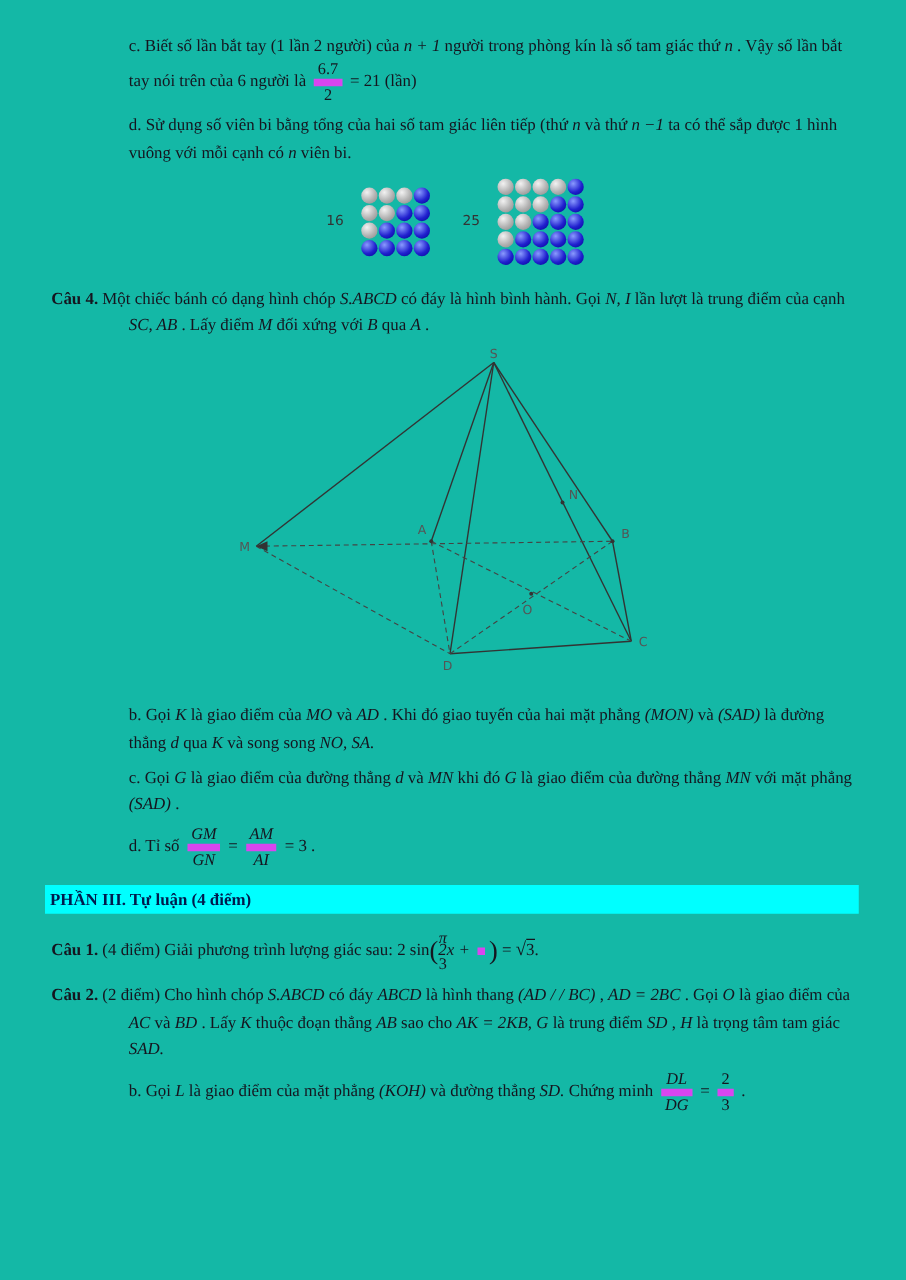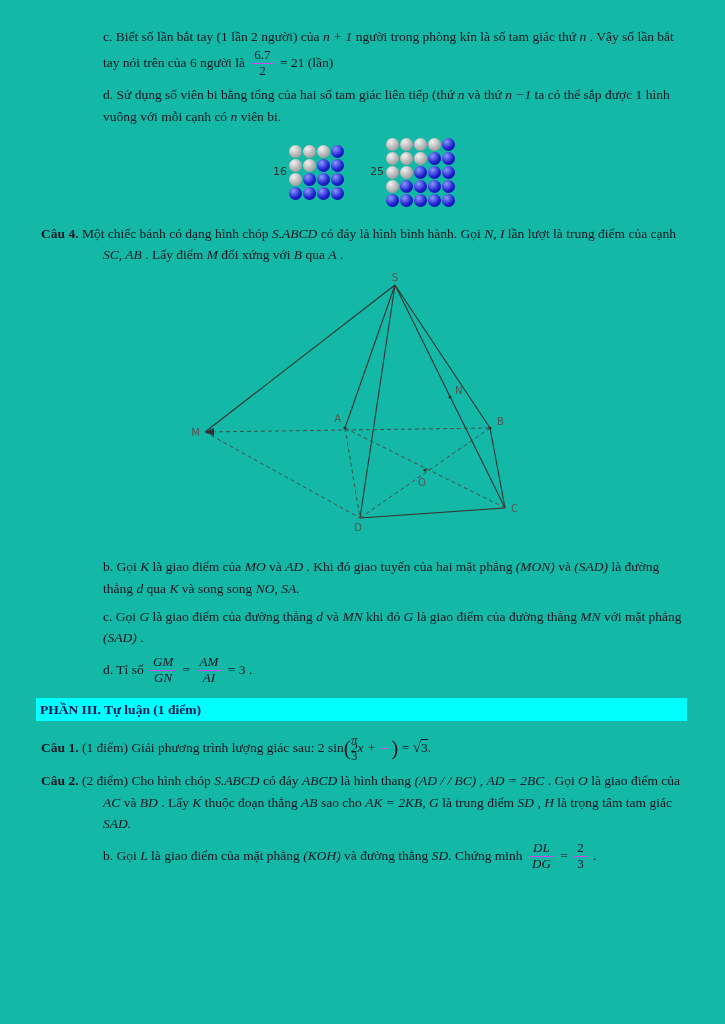--- a/index.html
+++ b/index.html
@@ -6,28 +6,28 @@
   .page{width:725px;height:1024px;position:relative;background:#14b8a6;overflow:hidden;
         font-family:"Liberation Serif",serif;font-size:13.5px;line-height:1.6;color:#15151f;}
   .content{padding:26px 38px 0 41px;}
   p{margin:0 0 6px 0;}
   .ind{margin-left:62px;}
   .hang{margin-left:62px;text-indent:-62px;}
   .qlabel{font-weight:bold;}
   .mi{font-style:italic;}
   .frac{display:inline-flex;flex-direction:column;vertical-align:middle;text-align:center;
         line-height:1.15;margin:0 3px;font-size:13px;}
-  .frac .fnum{border-bottom:1px solid #d946ef;padding:0 3px;}
+  .frac .fnum{border-bottom:6px solid #d946ef;padding:0 3px;}
   .frac .fden{padding:0 3px;}
   .bigp{font-size:21px;vertical-align:-3px;line-height:1;}
   .sqrt{white-space:nowrap;}
   .sqrt .rsign{font-size:15px;}
   .sqrt .rcand{border-top:1.2px solid #15151f;}
   .marble-figure{display:flex;justify-content:center;align-items:center;gap:26px;margin:10px 0 16px;}
-  .marble-group{display:flex;align-items:center;gap:2px;}
+  .marble-group{display:flex;align-items:center;gap:14px;}
   .mlabel{font-size:11px;color:#333;font-family:"DejaVu Sans",sans-serif;}
   .marble-grid{display:grid;gap:1px;}
   .marble{width:13px;height:13px;border-radius:50%;}
   .marble.gray{background:radial-gradient(circle at 35% 30%, #f2f2f2, #b2b2b2 55%, #868686);}
   .marble.blue{background:radial-gradient(circle at 35% 30%, #8a9aff, #2121cf 55%, #000090);}
   .figure-wrap{margin:4px 0 10px 150px;}
   .part-bar{background:#00ffff;color:#001a4d;font-weight:bold;padding:1px 4px;margin:12px 0 12px -5px;}
   .footer{text-align:center;margin-top:2px;}
   svg text{font-family:"DejaVu Sans",sans-serif;font-size:10px;fill:#555;}
 </style>
@@ -141,23 +141,23 @@
     <p class="ind"><span>c. Gọi </span><span class="mi">G</span><span> là giao điểm của đường thẳng </span><span class="mi">d</span><span> và </span><span class="mi">MN</span><span> khi đó </span><span class="mi">G</span><span> là giao điểm của đường thẳng </span><span class="mi">MN</span><span> với mặt phẳng </span><span class="mi">(SAD)</span><span> .</span></p>
 
     <p class="ind"><span>d. Tỉ số </span><span class="frac mi">
           <span class="fnum">GM</span>
           <span class="fden">GN</span>
         </span><span> = </span><span class="frac mi">
           <span class="fnum">AM</span>
           <span class="fden">AI</span>
         </span><span> = 3 .</span></p>
 
-    <div class="part-bar">PHẦN III. Tự luận (1 điểm)</div>
+    <div class="part-bar">PHẦN III. Tự luận (4 điểm)</div>
 
-    <p class="hang"><span class="qlabel">Câu 1.</span><span> (1 điểm) Giải phương trình lượng giác sau: </span><span>2 sin</span><span class="bigp">(</span><span class="mi">2x + </span><span class="frac">
+    <p class="hang"><span class="qlabel">Câu 1.</span><span> (4 điểm) Giải phương trình lượng giác sau: </span><span>2 sin</span><span class="bigp">(</span><span class="mi">2x + </span><span class="frac">
           <span class="fnum mi">π</span>
           <span class="fden">3</span>
         </span><span class="bigp">)</span><span> = </span><span class="sqrt"><span class="rsign">√</span><span class="rcand">3</span></span><span>.</span></p>
 
     <p class="hang"><span class="qlabel">Câu 2.</span><span> (2 điểm) Cho hình chóp </span><span class="mi">S.ABCD</span><span> có đáy </span><span class="mi">ABCD</span><span> là hình thang </span><span class="mi">(AD / / BC)</span><span> , </span><span class="mi">AD = 2BC</span><span> . Gọi </span><span class="mi">O</span><span> là giao điểm của </span><span class="mi">AC</span><span> và </span><span class="mi">BD</span><span> . Lấy </span><span class="mi">K</span><span> thuộc đoạn thẳng </span><span class="mi">AB</span><span> sao cho </span><span class="mi">AK = 2KB,</span><span> </span><span class="mi">G</span><span> là trung điểm </span><span class="mi">SD</span><span> , </span><span class="mi">H</span><span> là trọng tâm tam giác </span><span class="mi">SAD.</span></p>
 
 
     <p class="ind"><span>b. Gọi </span><span class="mi">L</span><span> là giao điểm của mặt phẳng </span><span class="mi">(KOH)</span><span> và đường thẳng </span><span class="mi">SD.</span><span> Chứng minh </span><span class="frac mi">
           <span class="fnum">DL</span>
           <span class="fden">DG</span>

